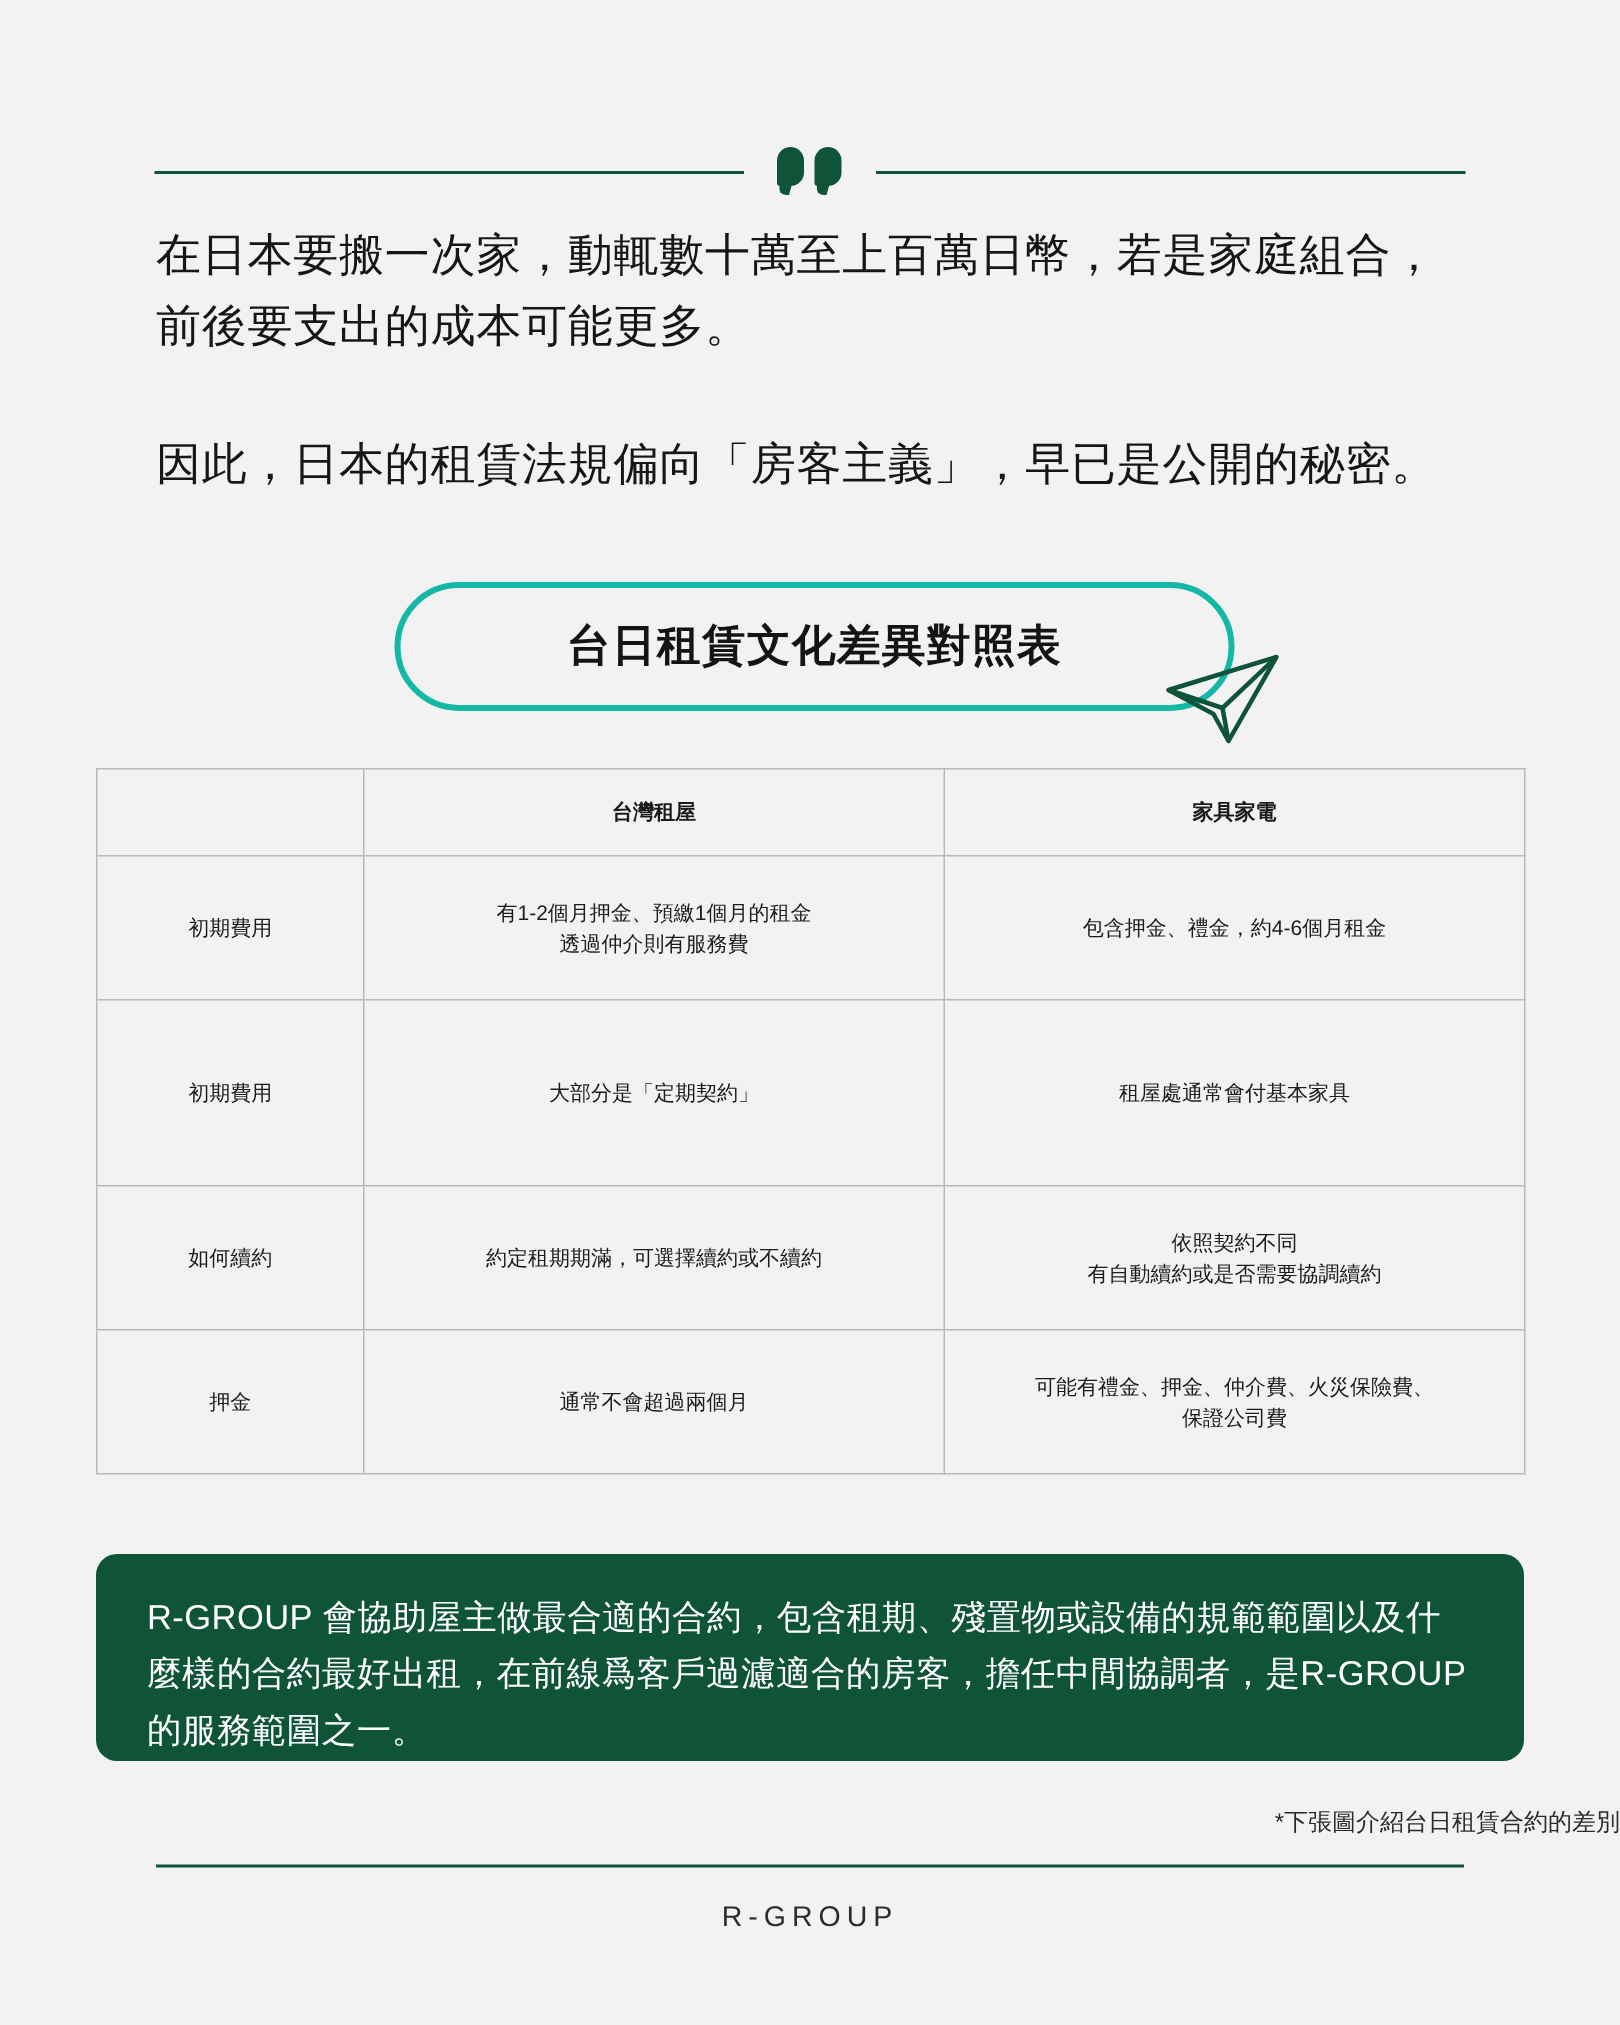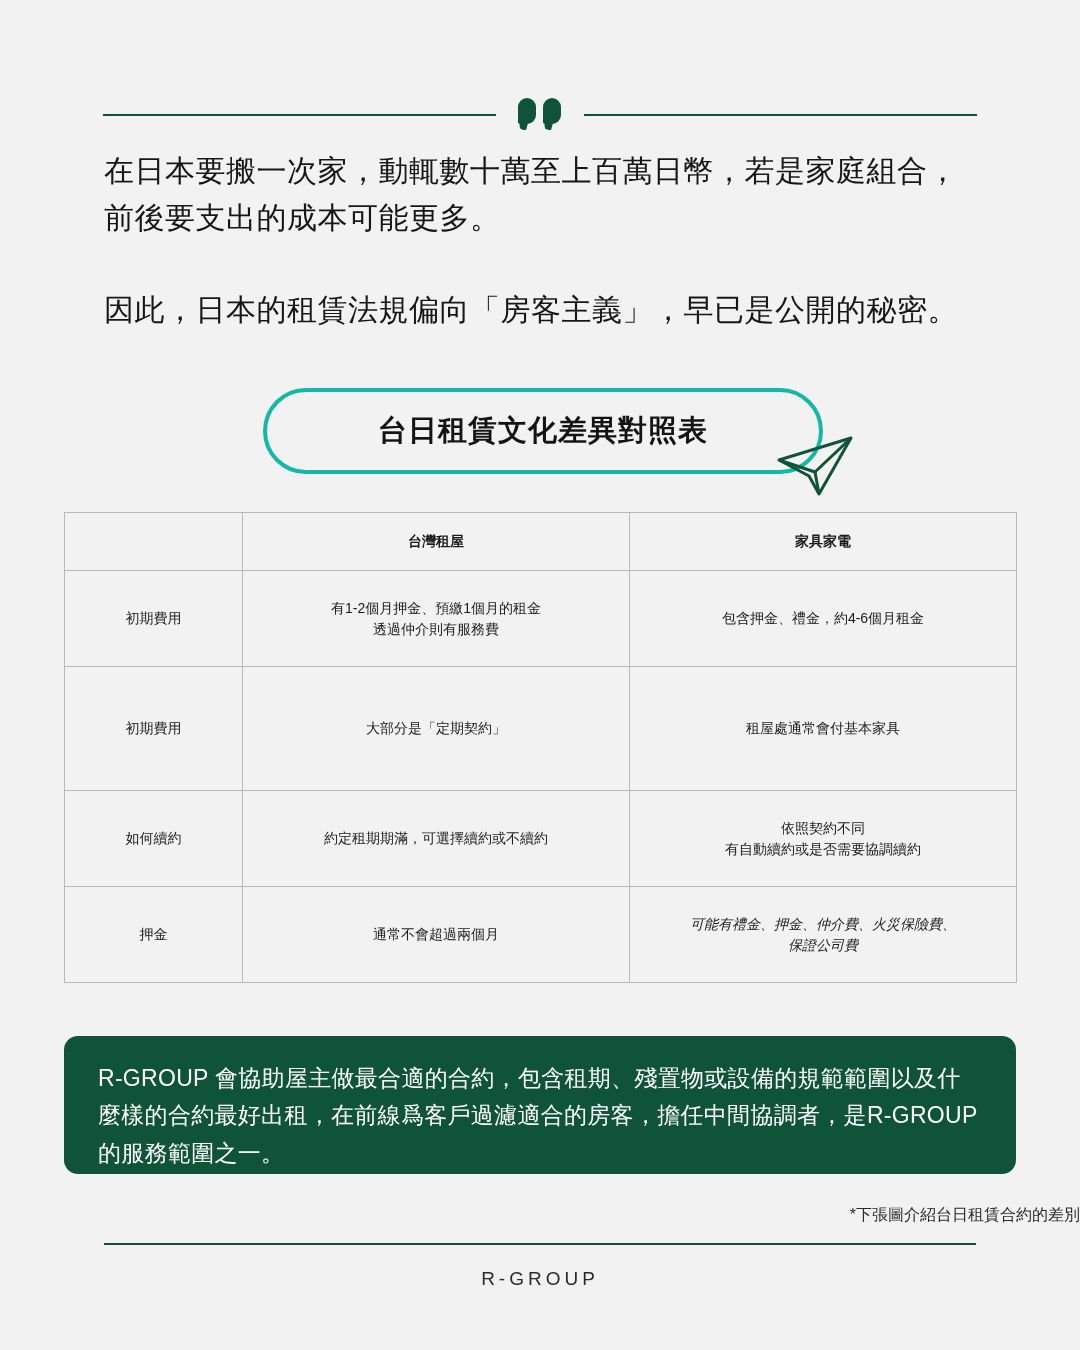--- a/index.html
+++ b/index.html
@@ -252,21 +252,21 @@
         </tr>
         <tr class="row-tall">
           <td>如何續約</td>
           <td>約定租期期滿，可選擇續約或不續約</td>
           <td style="white-space: pre-line;">依照契約不同
 有自動續約或是否需要協調續約</td>
         </tr>
         <tr class="row-tall">
           <td>押金</td>
           <td>通常不會超過兩個月</td>
-          <td style="white-space: pre-line; font-style: italic;">可能有禮金、押金、仲介費、火災保險費、
+          <td style="white-space: pre-line;">可能有禮金、押金、仲介費、火災保險費、
 保證公司費</td>
         </tr>
       </tbody>
     </table>
   </div>
 
   <div class="note-box">
     <p class="note-text">R-GROUP 會協助屋主做最合適的合約，包含租期、殘置物或設備的規範範圍以及什麼樣的合約最好出租，在前線爲客戶過濾適合的房客，擔任中間協調者，是R-GROUP的服務範圍之一。</p>
   </div>
 

